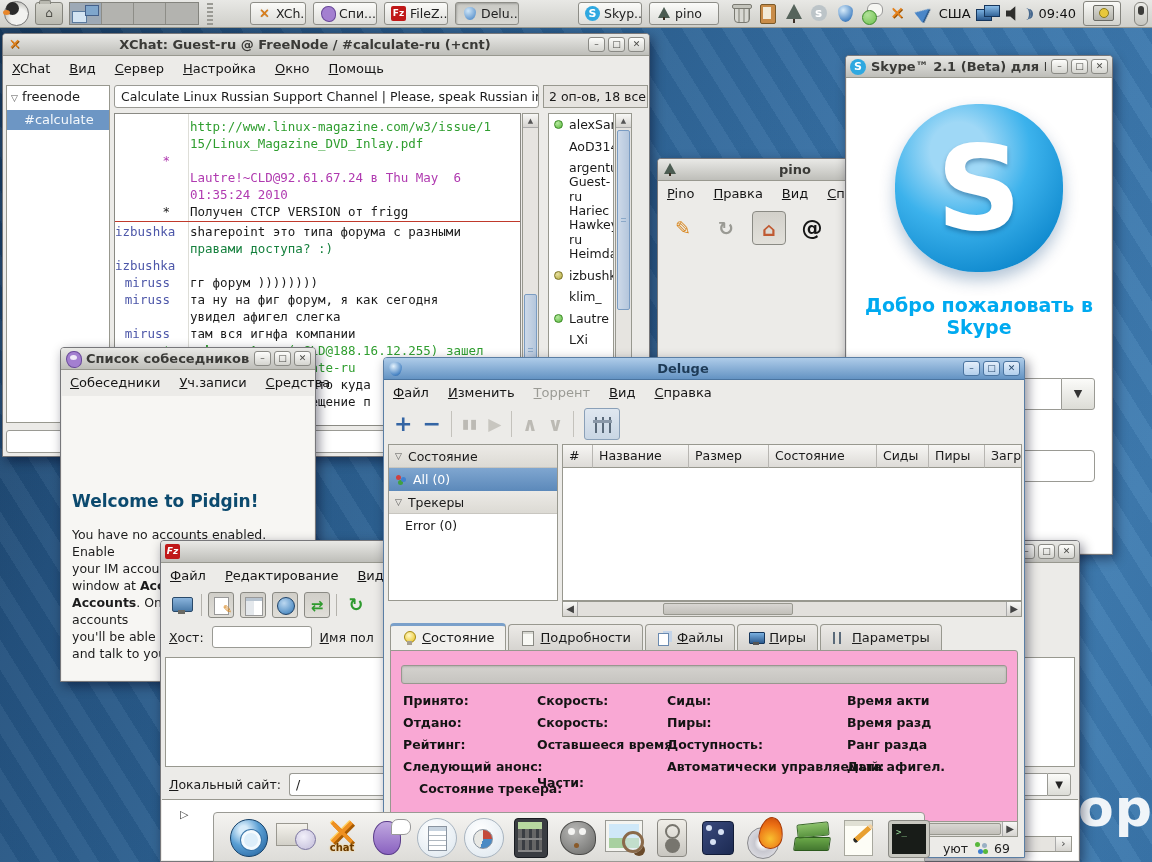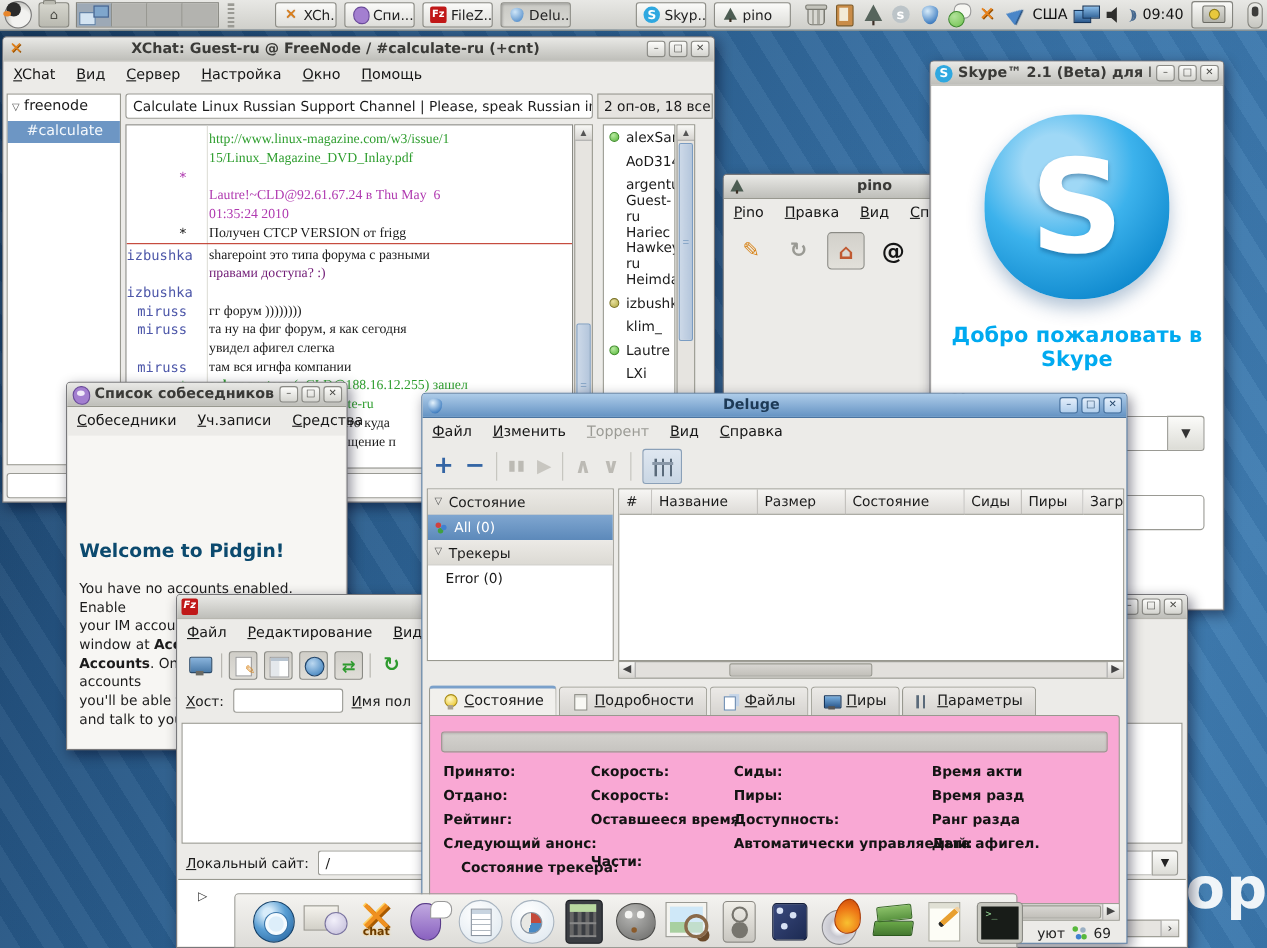--- a/index.html
+++ b/index.html
@@ -134,21 +134,21 @@
   color:#1a1a1a; padding:3px 6px; white-space:nowrap; overflow:hidden; }
 .xc-count { position:absolute; left:540px; top:51px; width:105px; height:23px; border:1px solid #98988f;
   background:#e6e4e0; font-size:12.5px; color:#1a1a1a; padding:3px 5px; white-space:nowrap; overflow:hidden; }
 .xc-chat { position:absolute; left:111px; top:79px; width:407px; height:313px; background:#fff;
   border:1px solid #8a8a84; overflow:hidden; }
 .xc-gutterline { position:absolute; left:73px; top:0; bottom:0; width:1px; background:#dedeD8; background:#deded8; }
 #chat-lines { position:absolute; left:0; right:0; top:4px; font-family:"DejaVu Sans Mono","Liberation Mono",monospace;
   font-size:12.5px; line-height:17px; }
 .chat-row { display:flex; }
 .mnick { width:63px; flex:none; text-align:right; padding-right:8px; white-space:pre; }
-.mtext { padding-left:12px; white-space:pre;font-family:Liberation Serif, serif; }
+.mtext { padding-left:12px; white-space:pre; }
 .chat-sep { height:0; border-top:1px solid #c0392b; margin:1px 0; }
 .vsb { position:absolute; width:17px; border:1px solid #98988f; background:#e6e4e0; }
 .vsb .arr { height:14px; background:linear-gradient(#f8f8f6,#d6d4d0); border-bottom:1px solid #aaa;
   font-size:7px; line-height:14px; text-align:center; color:#555; }
 .vsb .arr.bot { position:absolute; bottom:0; left:0; right:0; border-top:1px solid #aaa; border-bottom:none; }
 .vsb .thumb { position:absolute; left:1px; right:1px; background:linear-gradient(90deg,#cdd9e8,#b4c6dc);
   border:1px solid #7a9cc2; border-radius:2px; }
 .vsb .thumb::after { content:''; position:absolute; left:3px; right:3px; top:50%; height:5px; margin-top:-3px;
   background:repeating-linear-gradient(0deg,#8aa8c8 0 1px,transparent 1px 3px); }
 #xc-sb1 { left:519px; top:79px; height:313px; }
@@ -454,21 +454,21 @@
           <span class="mnick" style="color: rgb(26, 26, 26);">*</span>
           <span class="mtext" style="color: rgb(26, 26, 26);">Получен CTCP VERSION от frigg</span>
         </div>
         <div class="chat-sep"></div>
         <div class="chat-row">
           <span class="mnick" style="color: rgb(77, 87, 169);">izbushka</span>
           <span class="mtext" style="color: rgb(26, 26, 26);">sharepoint это типа форума с разными</span>
         </div>
         <div class="chat-row">
           <span class="mnick" style="color: rgb(77, 87, 169);"></span>
-          <span class="mtext" style="color: #701a75;">правами доступа? :)</span>
+          <span class="mtext" style="color: #15803d;">правами доступа? :)</span>
         </div>
         <div class="chat-row">
           <span class="mnick" style="color: rgb(77, 87, 169);">izbushka</span>
         </div>
         <div class="chat-row">
           <span class="mnick" style="color: rgb(77, 87, 169);">miruss</span>
           <span class="mtext" style="color: rgb(26, 26, 26);">гг форум ))))))))</span>
         </div>
         <div class="chat-row">
           <span class="mnick" style="color: rgb(77, 87, 169);">miruss</span>

